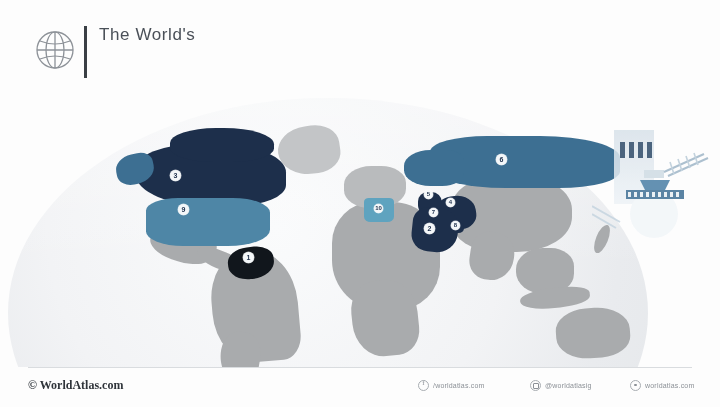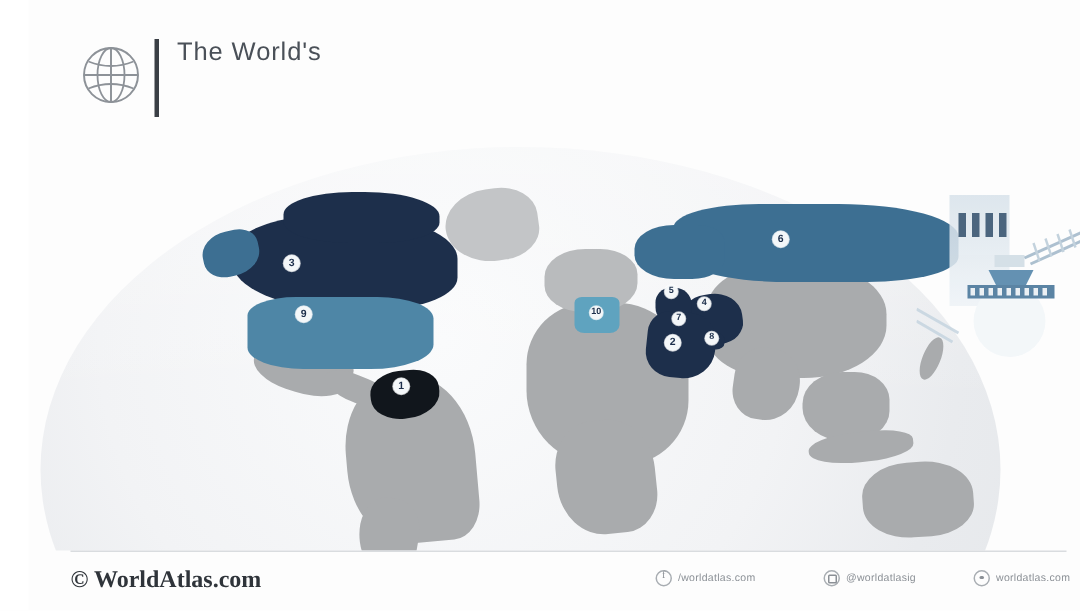--- a/index.html
+++ b/index.html
@@ -2,21 +2,21 @@
 <html><head>
 <meta charset="utf-8">
 <style>
   html,body{margin:0;padding:0;}
   body{
     width:720px;height:407px;overflow:hidden;
     background:#ffffff;
     font-family:"Liberation Sans", sans-serif;
     position:relative;
   }
-  #page{position:absolute;inset:0;background:#fdfdfd;margin-left:19px;}
+  #page{position:absolute;inset:0;background:#fdfdfd;}
 
   
   .header{position:absolute;left:0;top:0;width:720px;height:100px;}
   .globe-icon{position:absolute;left:33px;top:28px;width:44px;height:44px;}
   .title-rule{position:absolute;left:84px;top:26px;width:3px;height:52px;background:#3a3f45;}
   .title-wrap{position:absolute;left:99px;top:24px;}
   .title-line1{
     font-size:17px;color:#4a5058;letter-spacing:.6px;line-height:22px;
     font-weight:400;
   }
@@ -55,21 +55,21 @@
   .marker.sm{width:9px;height:9px;line-height:9px;font-size:6px;}
 
   
   .refinery{position:absolute;right:8px;top:18px;width:120px;height:130px;opacity:.85;}
 
   
   .footer{position:absolute;left:0;bottom:0;width:720px;height:40px;}
   .footer-rule{position:absolute;left:28px;top:0;width:664px;height:1px;background:#d9dcdf;}
   .copyright{
     position:absolute;left:28px;top:11px;
-    font-family:"Liberation Serif", serif;font-weight:700;font-size:16px;color:#2f343a;
+    font-family:"Liberation Serif", serif;font-weight:700;font-size:12px;color:#2f343a;
   }
   .socials{position:absolute;left:418px;top:11px;width:280px;height:16px;}
   .social{position:absolute;top:0;height:14px;display:flex;align-items:center;gap:4px;}
   .social-label{font-size:7px;color:#8b9096;letter-spacing:.2px;white-space:nowrap;}
   .si{width:9px;height:9px;border-radius:50%;border:.5px solid #a8adb2;display:block;position:relative;}
   .si-fb::after{content:"f";position:absolute;left:0;right:0;top:-2px;font-size:7px;color:#8b9096;text-align:center;font-family:"Liberation Serif",serif;}
   .si-ig::after{content:"";position:absolute;left:2px;top:2px;width:4px;height:4px;border:.5px solid #8b9096;border-radius:1px;}
   .si-web::after{content:"";position:absolute;left:3px;top:3px;width:2.5px;height:2.5px;border-radius:50%;background:#8b9096;}
 </style>
 </head>

